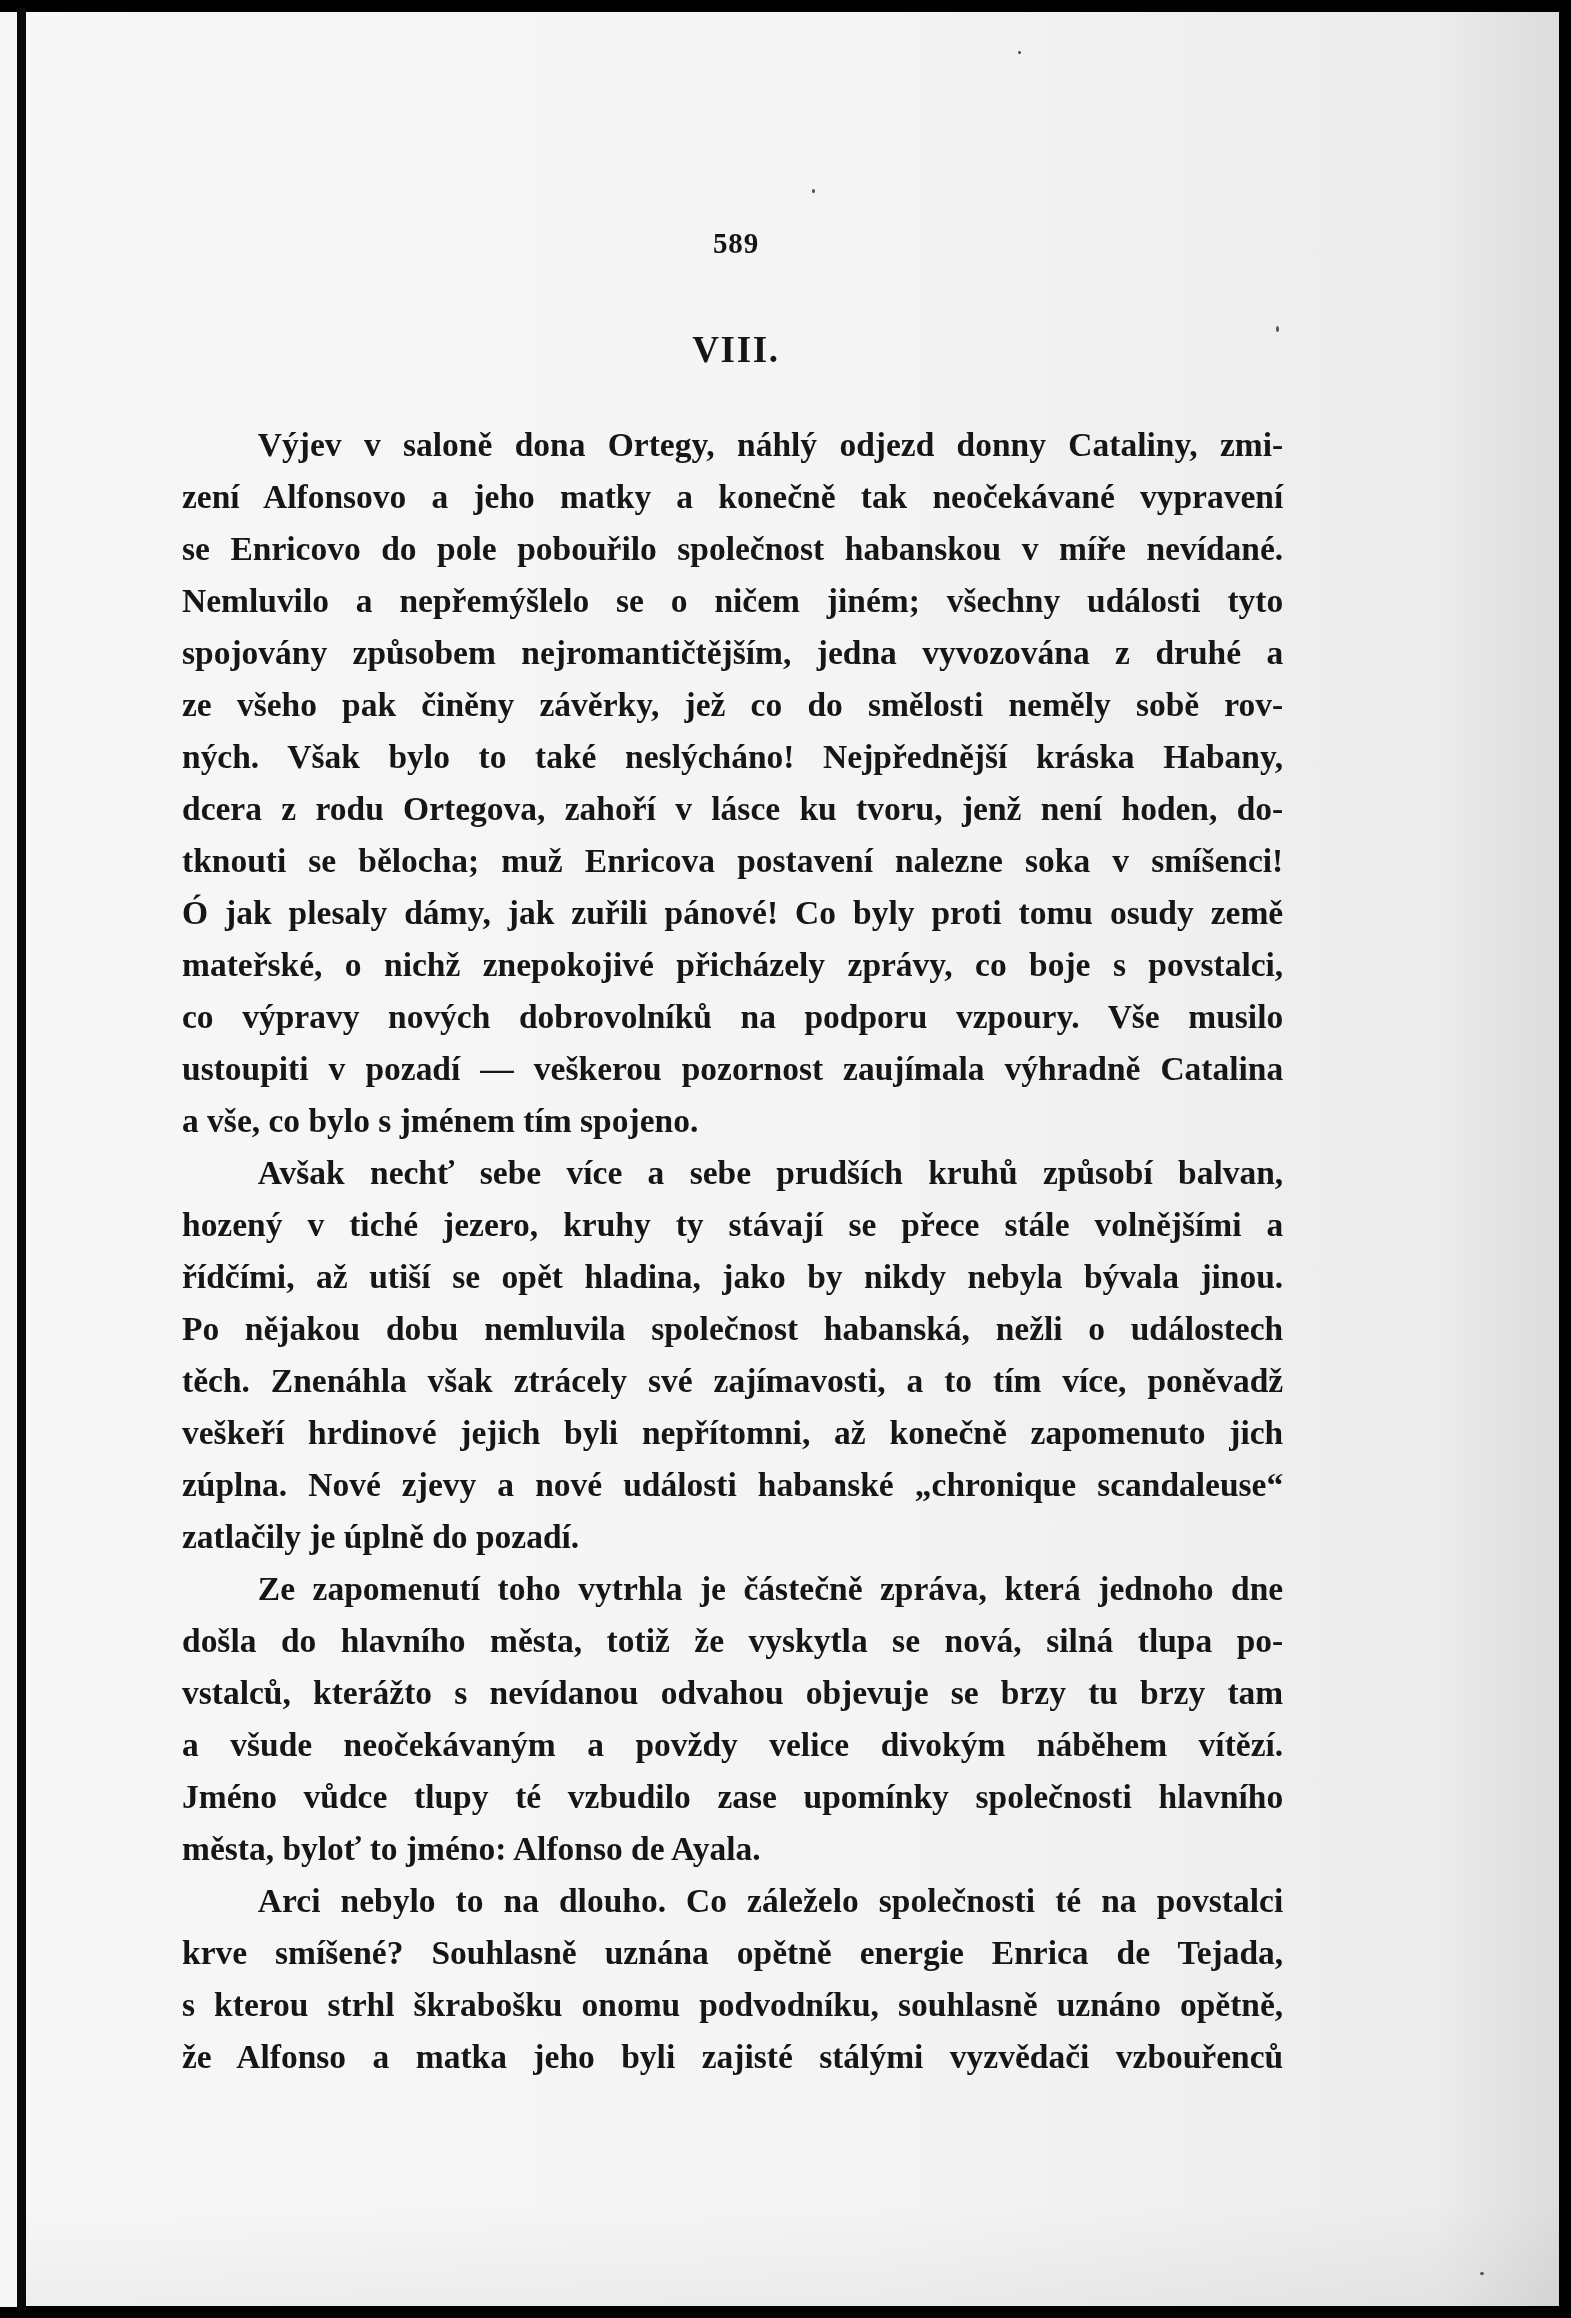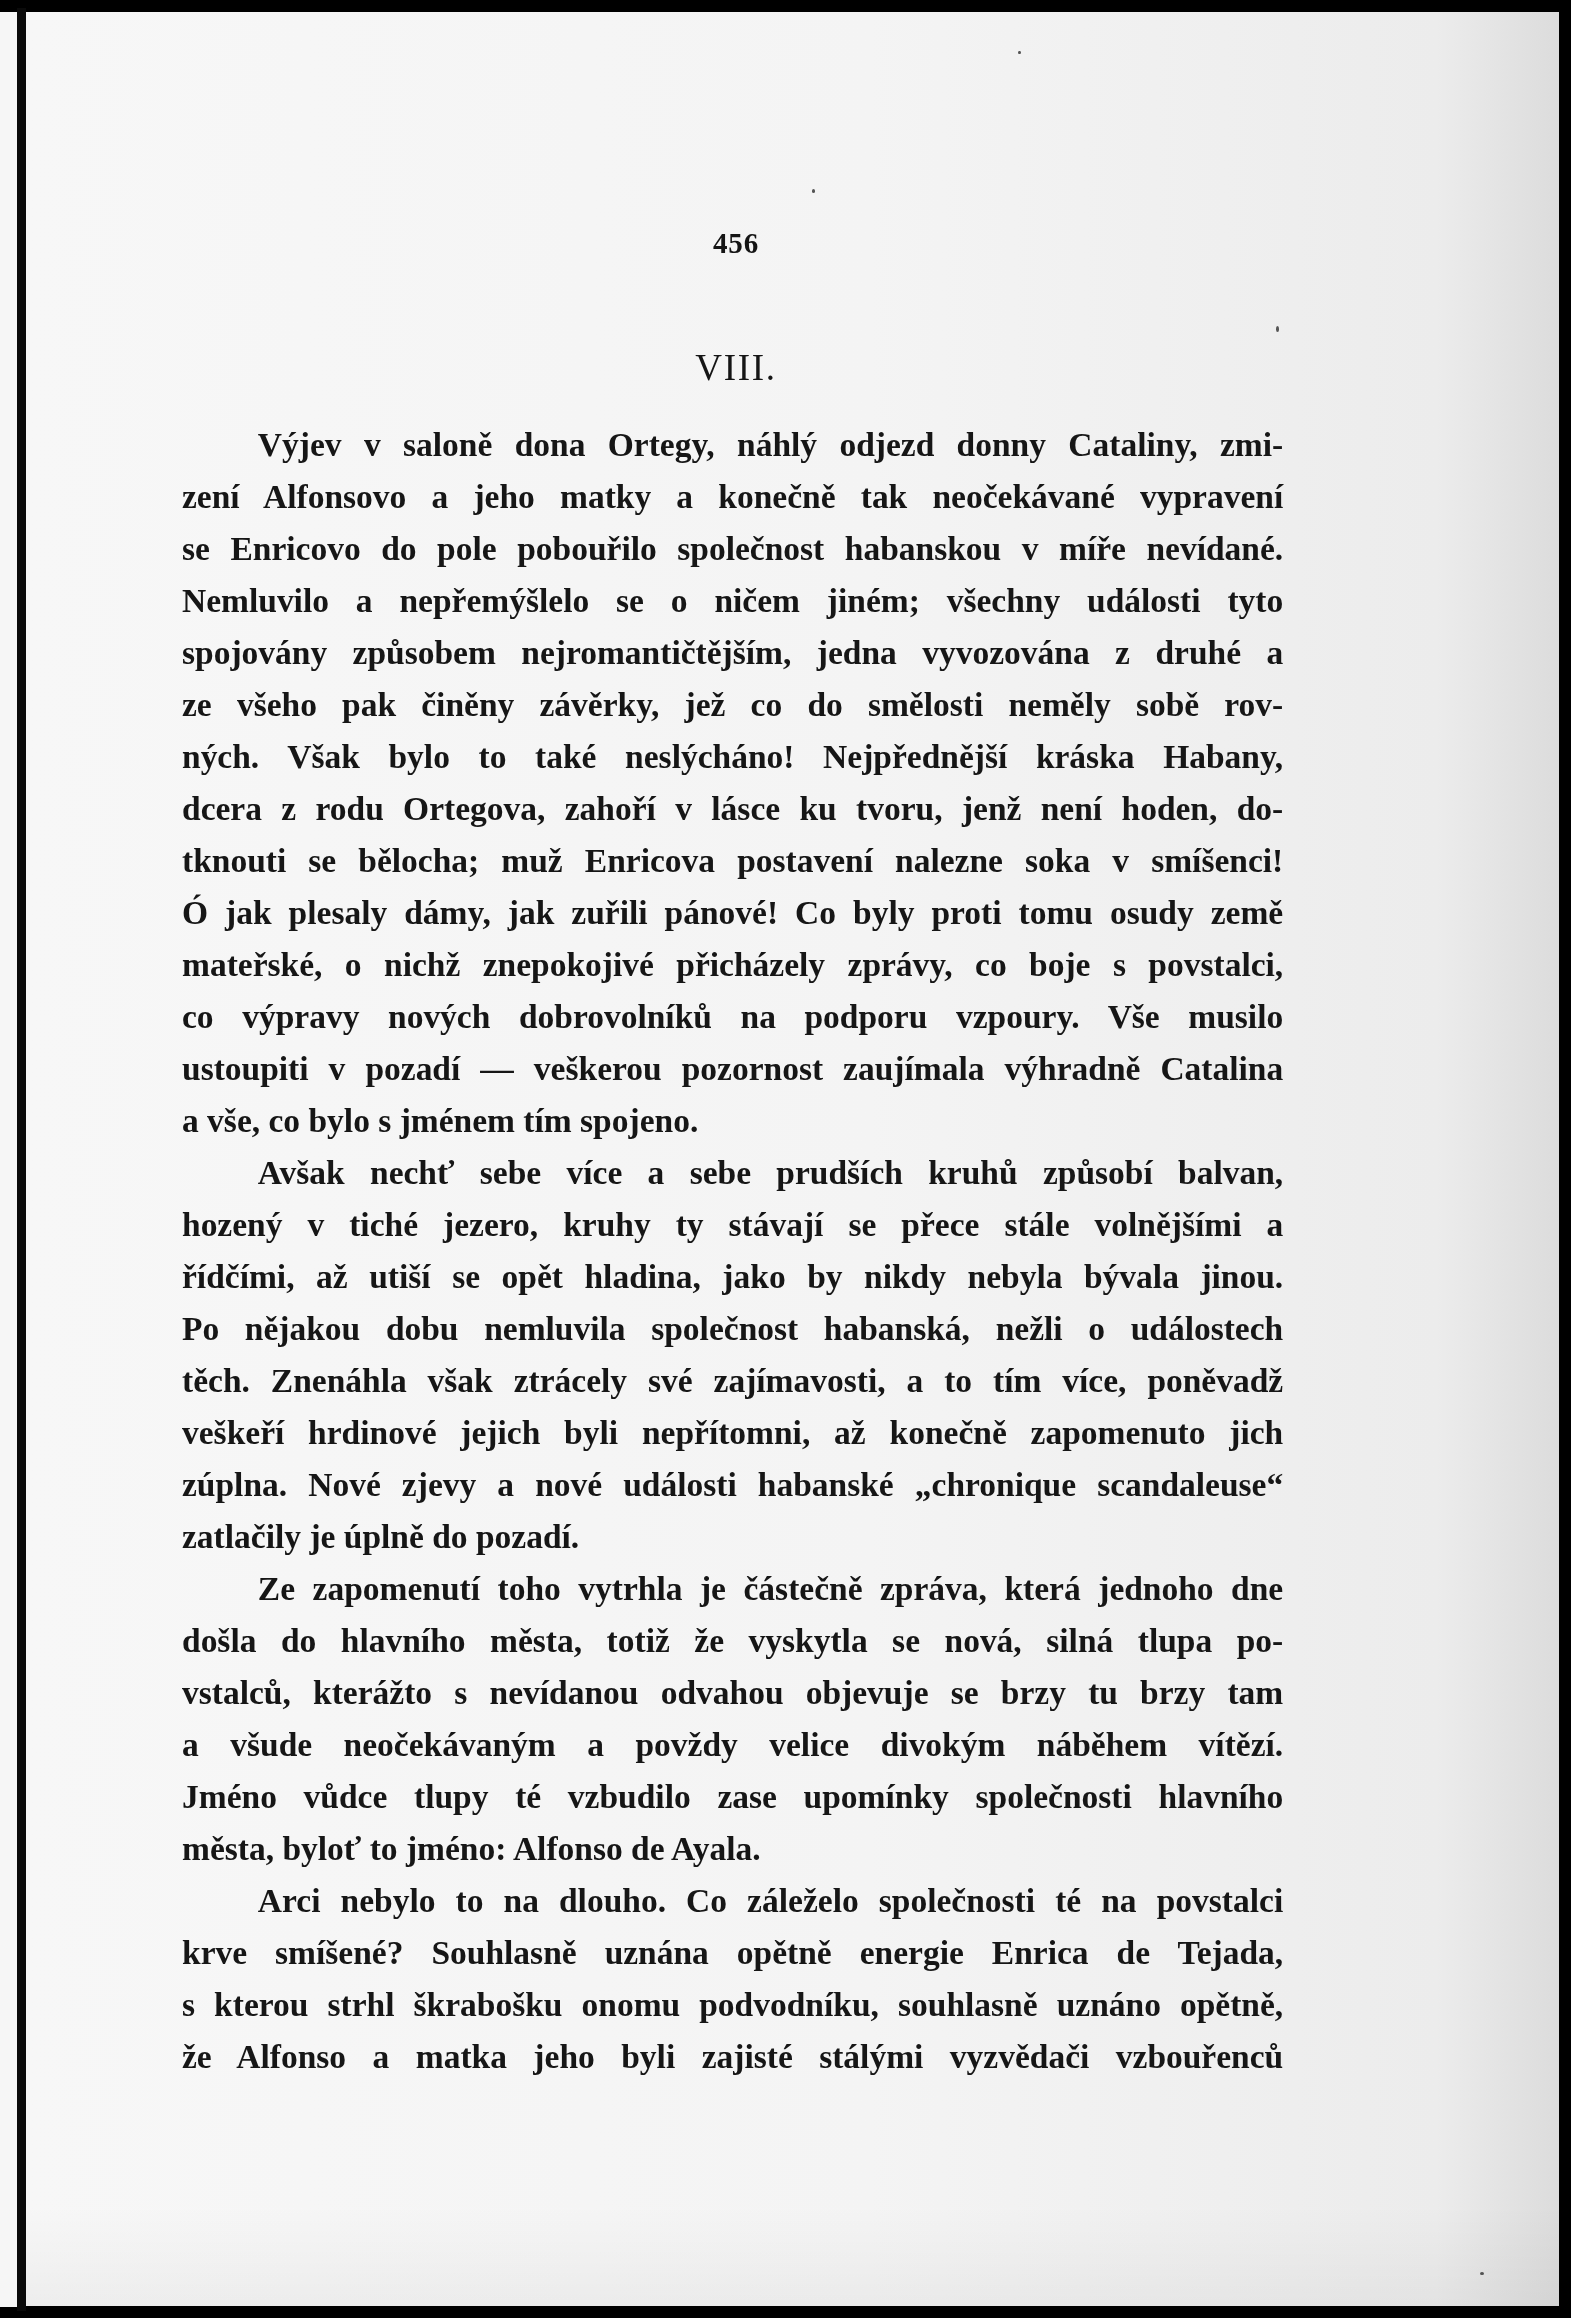--- a/index.html
+++ b/index.html
@@ -50,24 +50,24 @@
       text-align: center;
       font-family: "Liberation Serif", "DejaVu Serif", serif;
       font-weight: bold;
       font-size: 29px;
       color: #151515;
       letter-spacing: 0.8px;
     }
     .chapter-heading {
       position: absolute;
       left: 0; width: 1420px;
-      top: 334px;
+      top: 316px;
       text-align: center;
       font-family: "Liberation Serif", "DejaVu Serif", serif;
-      font-weight: normal;
+      font-weight: bold;
       font-size: 37px;
       color: #151515;
       letter-spacing: 1.7px;
     }
     .body-text {
       position: absolute;
       left: 156px;
       top: 407px;
       width: 1118px;
       font-family: "Liberation Serif", "DejaVu Serif", serif;
@@ -99,21 +99,21 @@
     }
   </style>
 </head>
 <body>
 
 <div class="scan">
   <div class="outer-strip"></div>
   <div class="left-rule"></div>
 
   <div class="page">
-    <div class="page-number">456</div>
+    <div class="page-number">589</div>
     <div class="chapter-heading">VIII.</div>
 
     <div class="specks">
       <span style="left:786px;top:177px;width:3.4px;height:4.2px;"></span>
       <span style="left:992px;top:39px;width:2.5px;height:3.4px;"></span>
       <span style="left:1250px;top:314px;width:3.4px;height:5.9px;"></span>
       <span style="left:1454px;top:2260px;width:4.2px;height:3.4px;"></span>
     </div>
 
     <div class="body-text">

